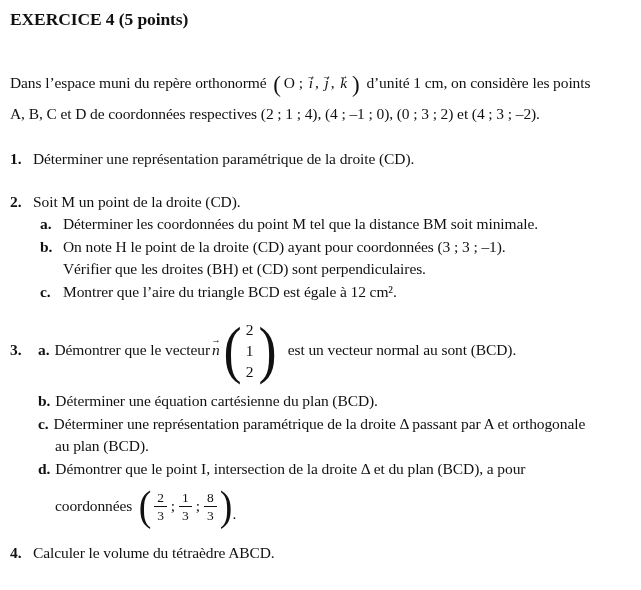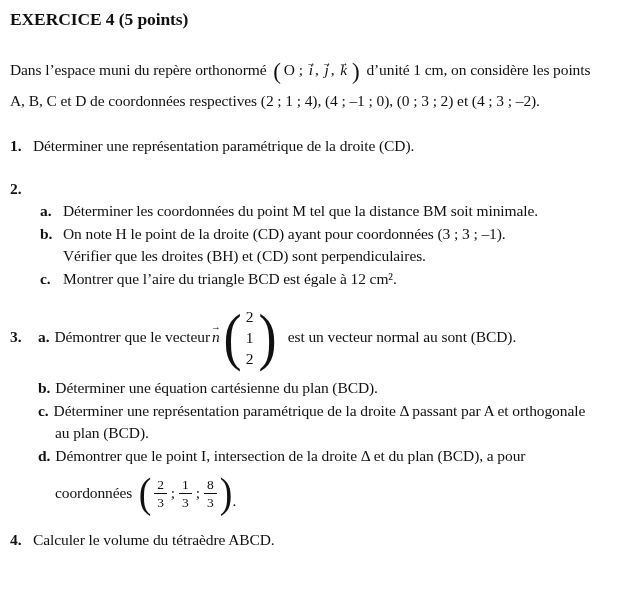--- a/index.html
+++ b/index.html
@@ -24,21 +24,21 @@
   }
   .subtitle {
     margin-top: 19px;
     text-align: center;
     font-weight: bold;
     font-style: italic;
     font-size: 15px;
     white-space: nowrap;
   }
 
-  .intro { margin-top: 25px; line-height: 29px; }
+  .intro { margin-top: 38px; line-height: 29px; }
   .intro .line { display: block; white-space: nowrap; }
 
   
   .mparen {
     font-size: 23px;
     font-weight: 400;
     vertical-align: -4px;
     padding: 0 3px;
   }
 
@@ -149,20 +149,21 @@
   </div>
 
   <div class="qrow q1">
     <span class="qnum">1.</span>
     <span class="qtext">Déterminer une représentation paramétrique de la droite (CD).</span>
   </div>
 
   <div class="q2">
     <div class="qrow main">
       <span class="qnum">2.</span>
+      <span class="qtext">Soit M un point de la droite (CD).</span>
     </div>
     <div class="sub">
       <span class="sublabel">a.</span>
       <span class="qtext">Déterminer les coordonnées du point M tel que la distance BM soit minimale.</span>
     </div>
     <div class="sub">
       <span class="sublabel">b.</span>
       <span class="qtext">On note H le point de la droite (CD) ayant pour coordonnées (3 ; 3 ; –1).</span>
     </div>
     <div class="subcont">Vérifier que les droites (BH) et (CD) sont perpendiculaires.</div>

